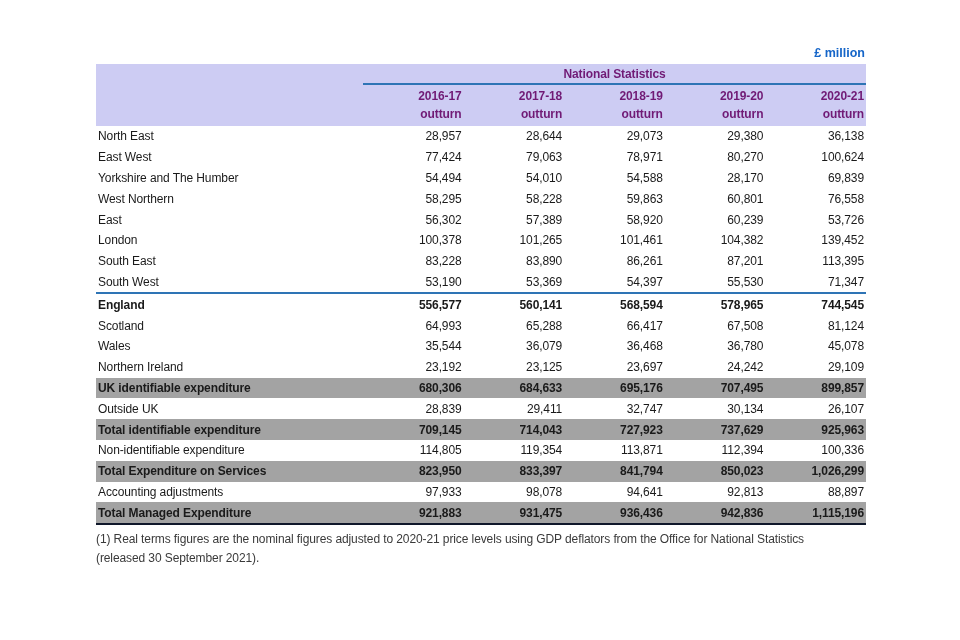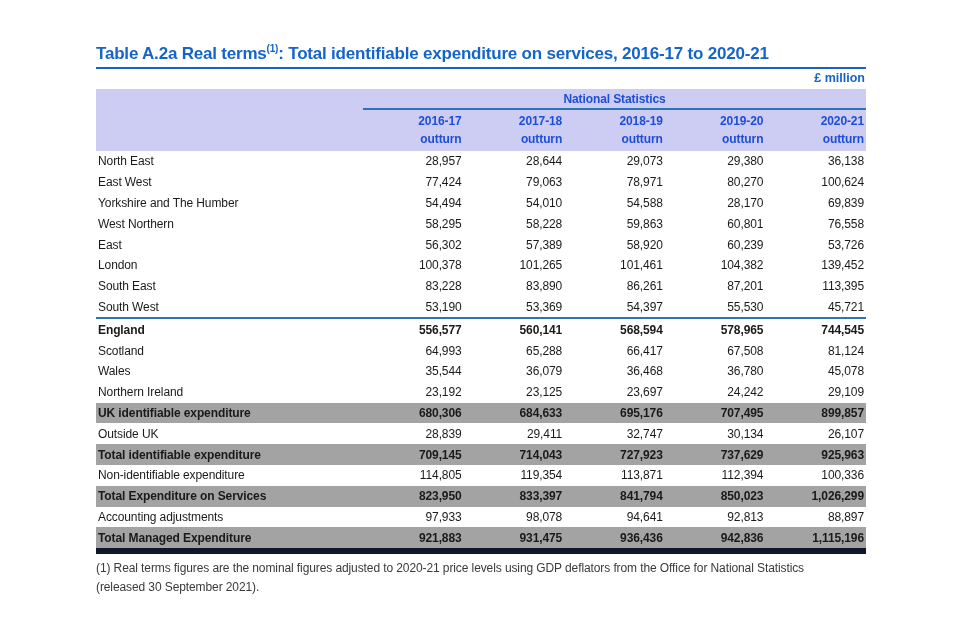--- a/index.html
+++ b/index.html
@@ -44,21 +44,21 @@
   table {
     width: 770px;
     border-collapse: collapse;
     table-layout: fixed;
     font-size: 12px;
     letter-spacing: -0.1px;
   }
   thead th {
     background: #cdccf3;
     font-weight: bold;
-    color: #1d4ed8;
+    color: #701a75;
   }
   th.corner { background: #cdccf3; }
   th.group {
     text-align: center;
     font-size: 12px;
     padding: 3px 0 2px 0;
     border-bottom: 2px solid #2e74b5;
   }
   th.yearcol {
     text-align: right;
@@ -72,38 +72,35 @@
     vertical-align: middle;
     background: #ffffff;
   }
   tbody td.label {
     text-align: left;
     padding: 0 0 0 2px;
   }
   tr.bold td { font-weight: bold; }
   tr.shaded td { background: #a3a3a3; }
   tr.rule-top td { border-top: 2px solid #2e74b5; }
-  tr.rule-bottom td { border-bottom: 6px solid #0f172a; }
+  tr.rule-bottom td { border-bottom: 2px solid #0f172a; }
   .footnote {
     margin-top: 5px;
     font-size: 12px;
     line-height: 19px;
     color: #3a3a3a;
     width: 756px;
     letter-spacing: -0.1px;
   }
 </style>
 </head>
 <body>
 
 <div class="page">
 
-  <div class="title">
-    <span>Table A.2a  Real terms</span><sup>(1)</sup><span>: Total identifiable expenditure on services, 2016-17 to 2020-21</span>
-  </div>
 
   <div class="unit">£ million</div>
 
   <table>
     <colgroup>
       <col style="width:267px">
       <col style="width:100.6px">
       <col style="width:100.6px">
       <col style="width:100.6px">
       <col style="width:100.6px">
@@ -194,21 +191,21 @@
           <td>86,261</td>
           <td>87,201</td>
           <td>113,395</td>
         </tr>
         <tr class="">
           <td class="label">South West</td>
           <td>53,190</td>
           <td>53,369</td>
           <td>54,397</td>
           <td>55,530</td>
-          <td>45,721</td>
+          <td>71,347</td>
         </tr>
         <tr class="bold rule-top">
           <td class="label">England</td>
           <td>556,577</td>
           <td>560,141</td>
           <td>568,594</td>
           <td>578,965</td>
           <td>744,545</td>
         </tr>
         <tr class="">

